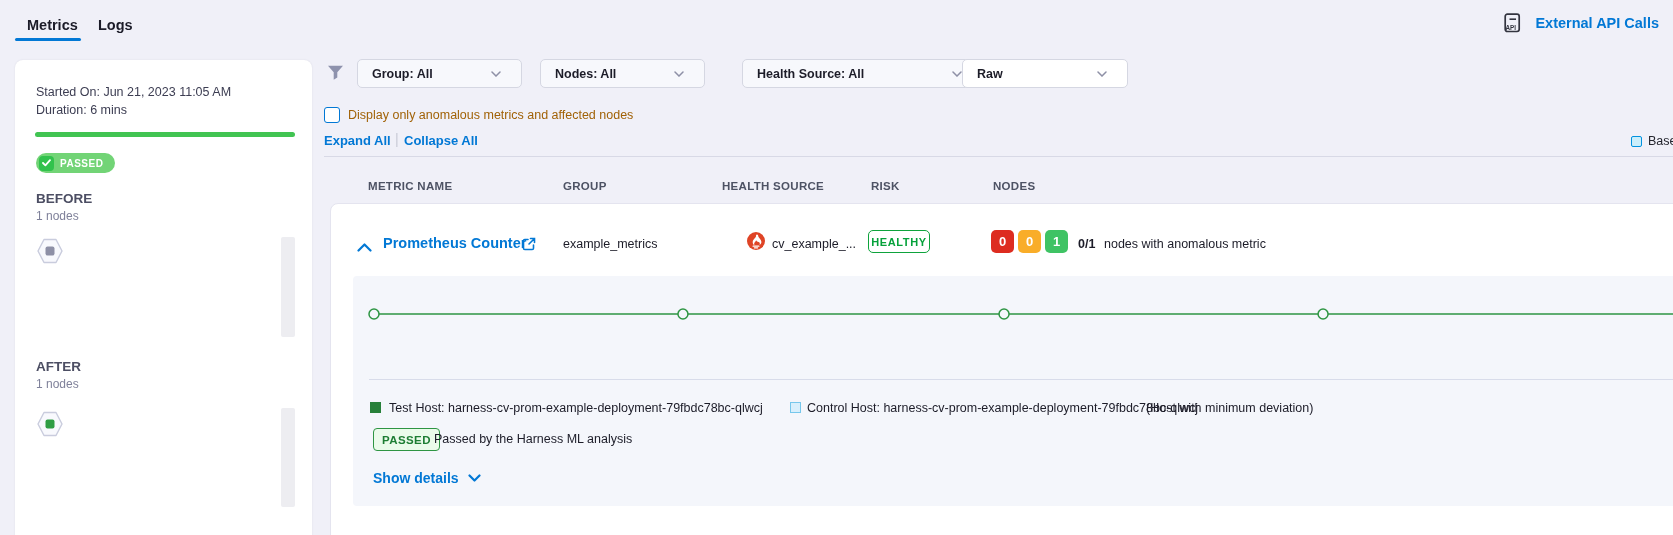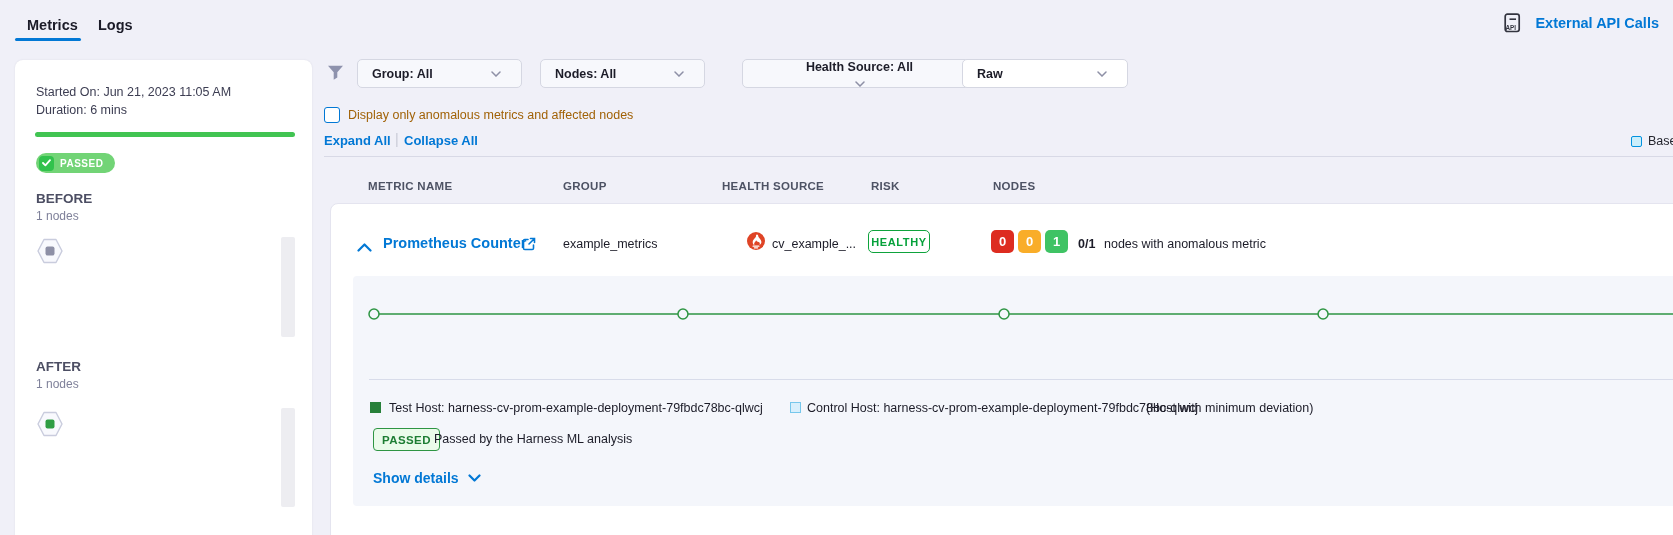--- a/index.html
+++ b/index.html
@@ -146,21 +146,21 @@
     <svg width="10" height="6" viewBox="0 0 10 6">
         <polyline points="1,1 5,5 9,1" fill="none" stroke="#8e90a6" stroke-width="1.5" stroke-linecap="round"></polyline>
       </svg>
   </div>
   <div class="dropdown" style="left:540px; width:165px;">
     <span class="dd-label">Nodes: All</span>
     <svg width="10" height="6" viewBox="0 0 10 6">
         <polyline points="1,1 5,5 9,1" fill="none" stroke="#8e90a6" stroke-width="1.5" stroke-linecap="round"></polyline>
       </svg>
   </div>
-  <div class="dropdown" style="left:742px; width:241px;flex-direction:column;">
+  <div class="dropdown" style="left:742px; width:241px;">
     <span class="dd-label">Health Source: All</span>
     <svg width="10" height="6" viewBox="0 0 10 6">
         <polyline points="1,1 5,5 9,1" fill="none" stroke="#8e90a6" stroke-width="1.5" stroke-linecap="round"></polyline>
       </svg>
   </div>
   <div class="dropdown white" style="left:962px; width:166px;">
     <span class="dd-label">Raw</span>
     <svg width="10" height="6" viewBox="0 0 10 6">
         <polyline points="1,1 5,5 9,1" fill="none" stroke="#8e90a6" stroke-width="1.5" stroke-linecap="round"></polyline>
       </svg>

